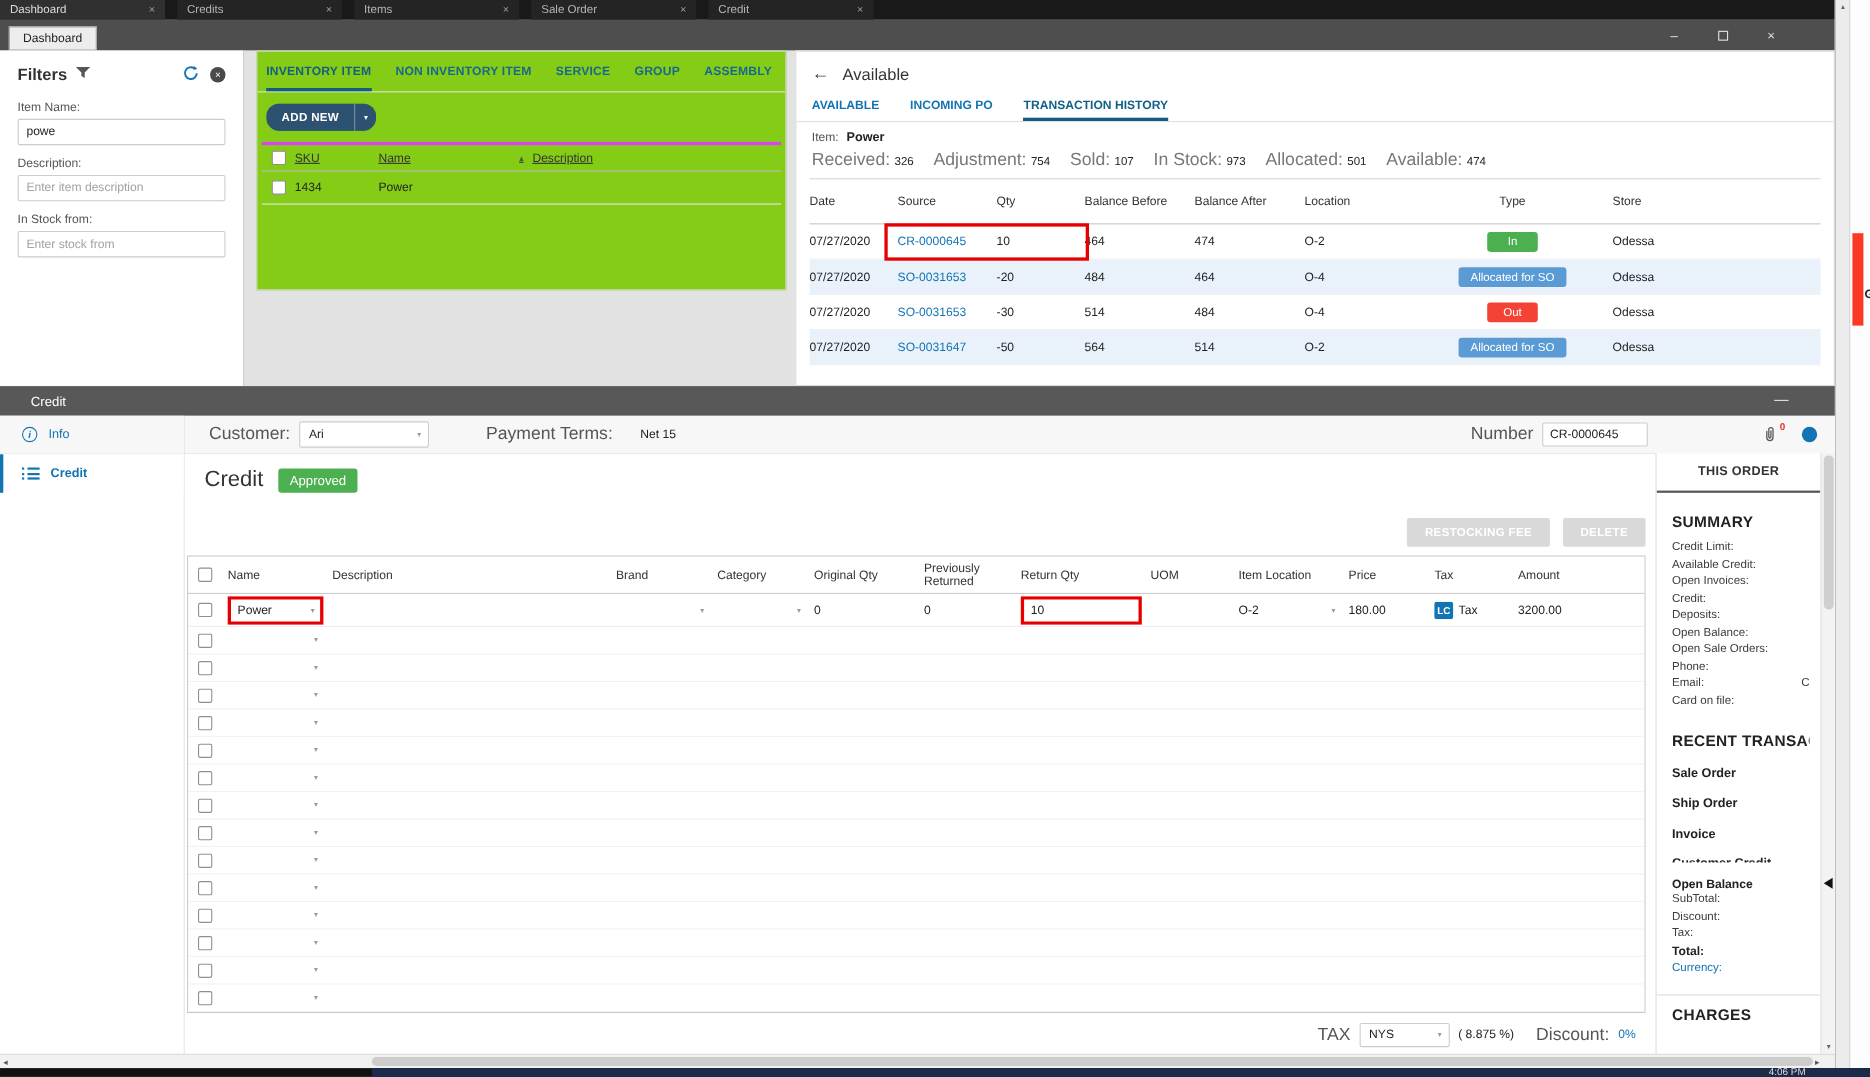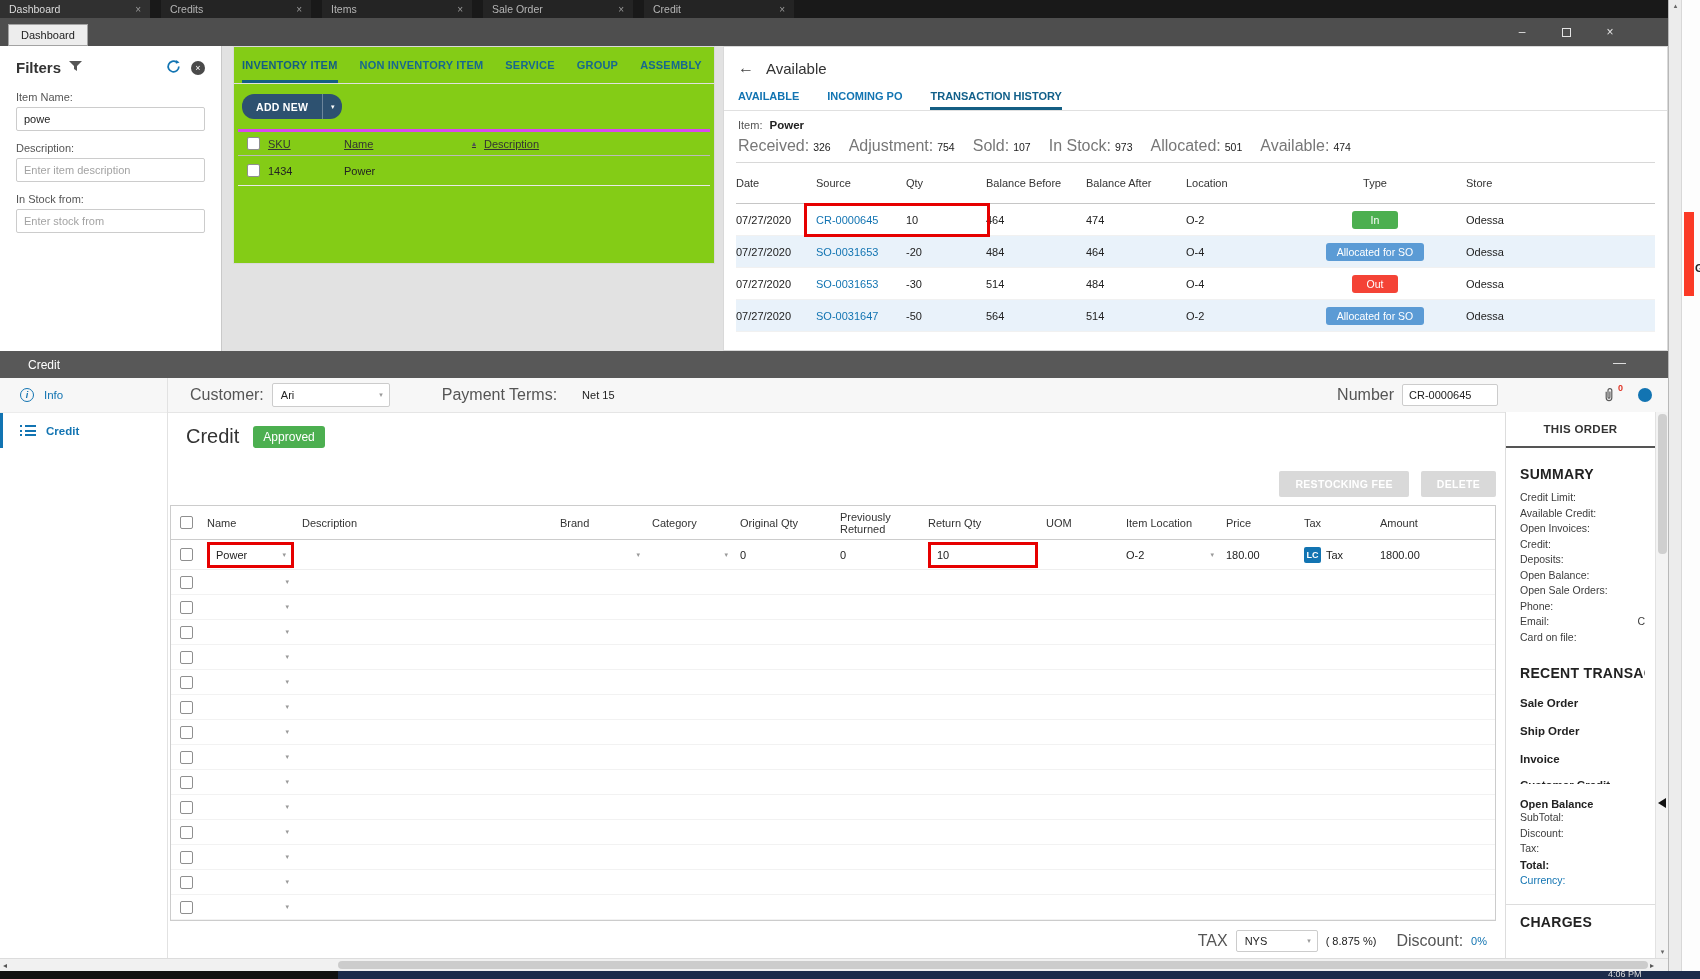--- a/index.html
+++ b/index.html
@@ -475,21 +475,21 @@
         <div class="cc"></div>
         <div class="cc cell-caret-right" style="justify-content:space-between;display:flex;align-items:center;">
           <span>O-2</span>
           <span class="caret">▾</span>
         </div>
         <div class="cc">180.00</div>
         <div class="cc taxcell">
           <span class="lc-badge">LC</span>
           <span>Tax</span>
         </div>
-        <div class="cc">1800.00</div>
+        <div class="cc">3200.00</div>
       </div>
 
       <div id="credit-empty-rows">
           <div class="crow empty">
             <div class="cc ccb">
               <span class="cb"></span>
             </div>
             <div class="cc cname">
               <span class="caret">▾</span>
             </div>

